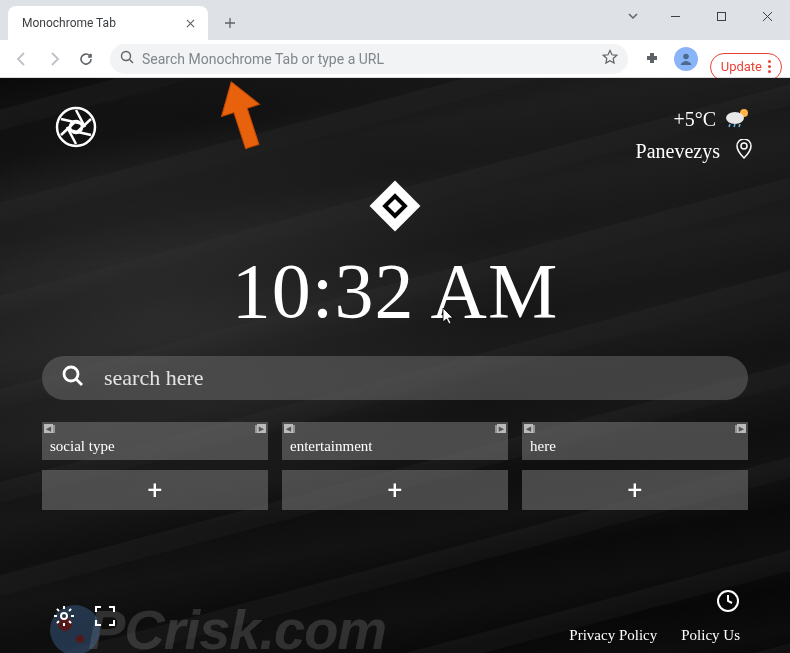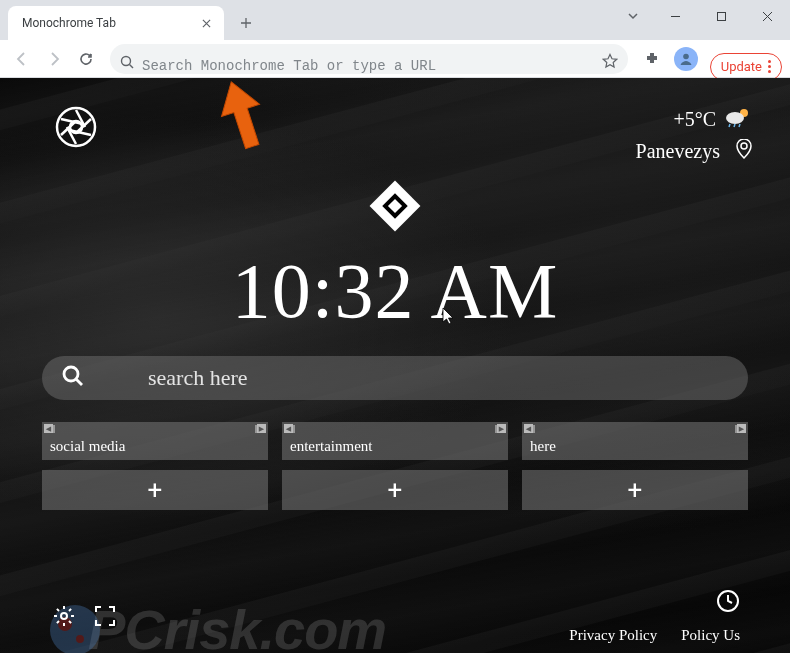--- a/index.html
+++ b/index.html
@@ -21,21 +21,21 @@
   position: relative;
 }
 .tab {
   background: #fff;
   height: 34px;
   border-radius: 8px 8px 0 0;
   display: flex;
   align-items: center;
   padding: 0 10px 0 14px;
   margin-left: 8px;
-  width: 216px;
+  width: 200px;
   font-size: 12px;
   color: #3c4043;
   position: relative;
 }
 .tab-title { flex: 1; }
 .tab-close {
   width: 16px; height: 16px;
   display: flex; align-items: center; justify-content: center;
   border-radius: 50%;
   cursor: pointer;
@@ -87,24 +87,23 @@
   cursor: pointer;
   color: #5f6368;
 }
 .nav-btn.disabled { color: #bdc1c6; cursor: default; }
 .omnibox {
   flex: 1;
   height: 30px;
   background: #f1f3f4;
   border-radius: 15px;
   display: flex;
-  align-items: flex-end;
+  align-items: center;
   padding: 0 10px;
   margin: 0 6px;
-  font-family: Liberation Mono, monospace;
 }
 .omnibox-icon { color: #5f6368; margin-right: 8px; }
 .omnibox-text { color: #80868b; font-size: 14px; flex: 1; }
 .omnibox-star { color: #5f6368; cursor: pointer; }
 .ext-icon {
   width: 28px; height: 28px;
   display: flex; align-items: center; justify-content: center;
   cursor: pointer;
   color: #5f6368;
 }
@@ -220,21 +219,20 @@
 .searchbar {
   position: absolute;
   top: 278px;
   left: 42px; right: 42px;
   height: 44px;
   background: rgba(120,120,120,0.45);
   border-radius: 22px;
   display: flex;
   align-items: center;
   padding: 16px 20px;
-  gap: 44px;
 }
 .searchbar-icon { margin-right: 20px; }
 .searchbar-text {
   color: rgba(255,255,255,0.85);
   font-size: 22px;
   font-family: Georgia, serif;
 }
 
 .tiles {
   position: absolute;
@@ -517,21 +515,21 @@
         </svg>
     </span>
     <span class="searchbar-text">search here</span>
   </div>
 
   <div class="tiles">
     <div class="tile-group">
       <div class="tile-header">
         <span class="tile-scroll-l">◀</span>
         <span class="tile-scroll-r">▶</span>
-        <span class="tile-label">social media</span>
+        <span class="tile-label">social type</span>
       </div>
       <div class="tile-add">+</div>
     </div>
     <div class="tile-group">
       <div class="tile-header">
         <span class="tile-scroll-l">◀</span>
         <span class="tile-scroll-r">▶</span>
         <span class="tile-label">entertainment</span>
       </div>
       <div class="tile-add">+</div>

